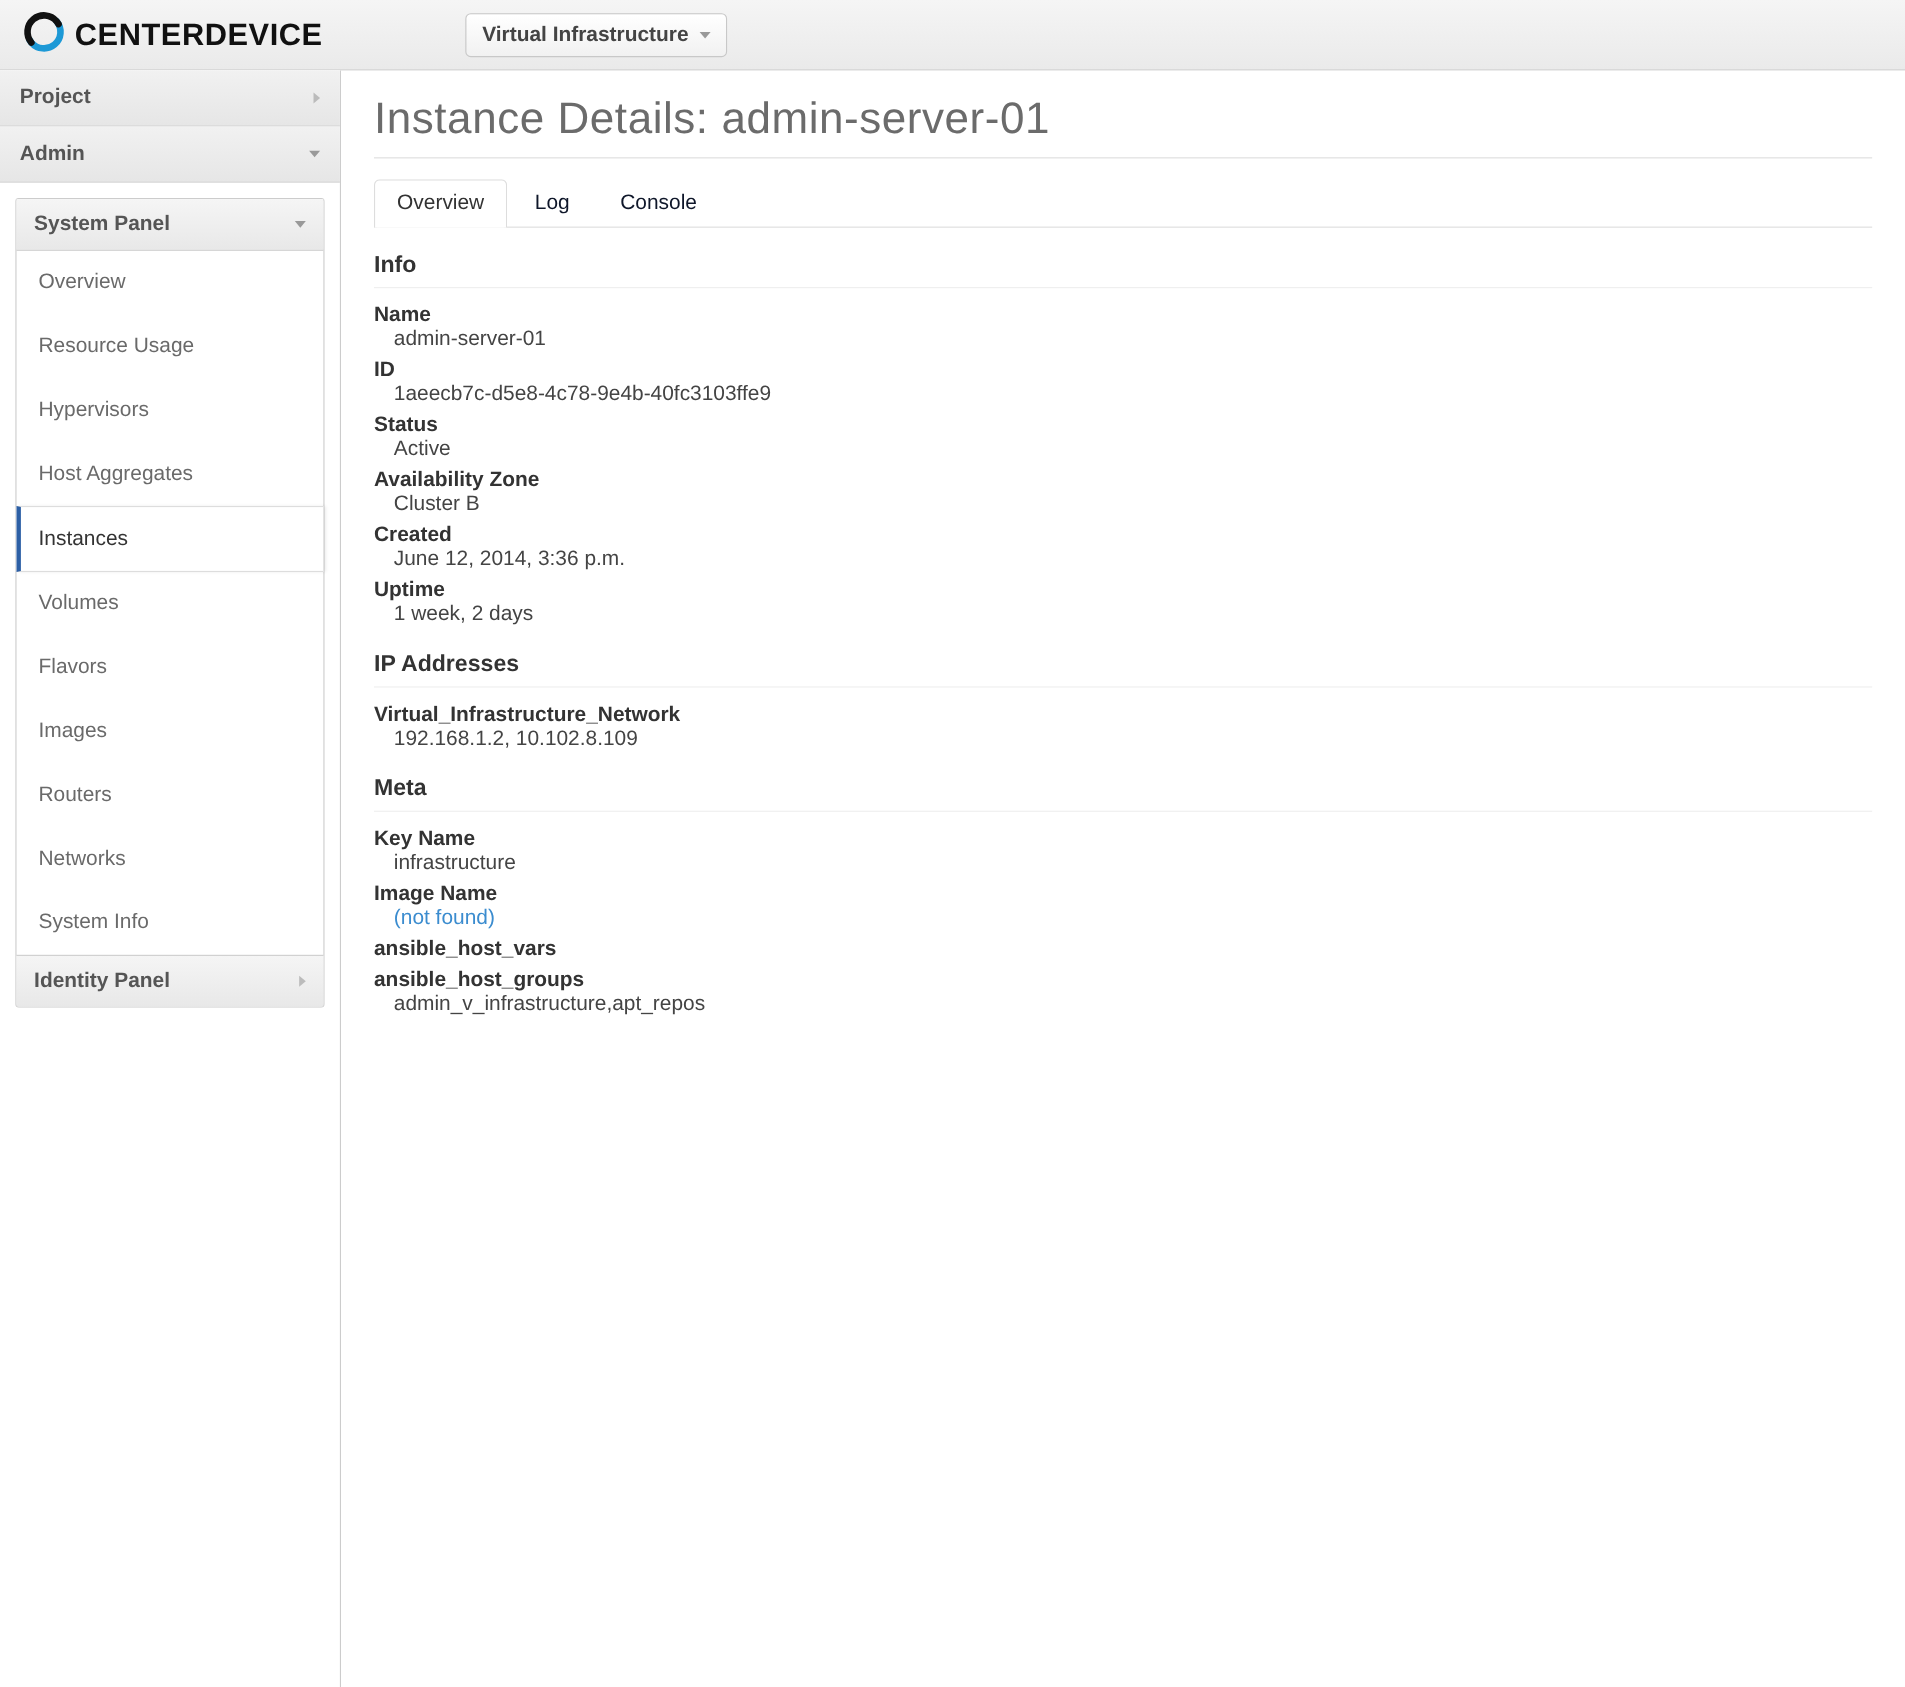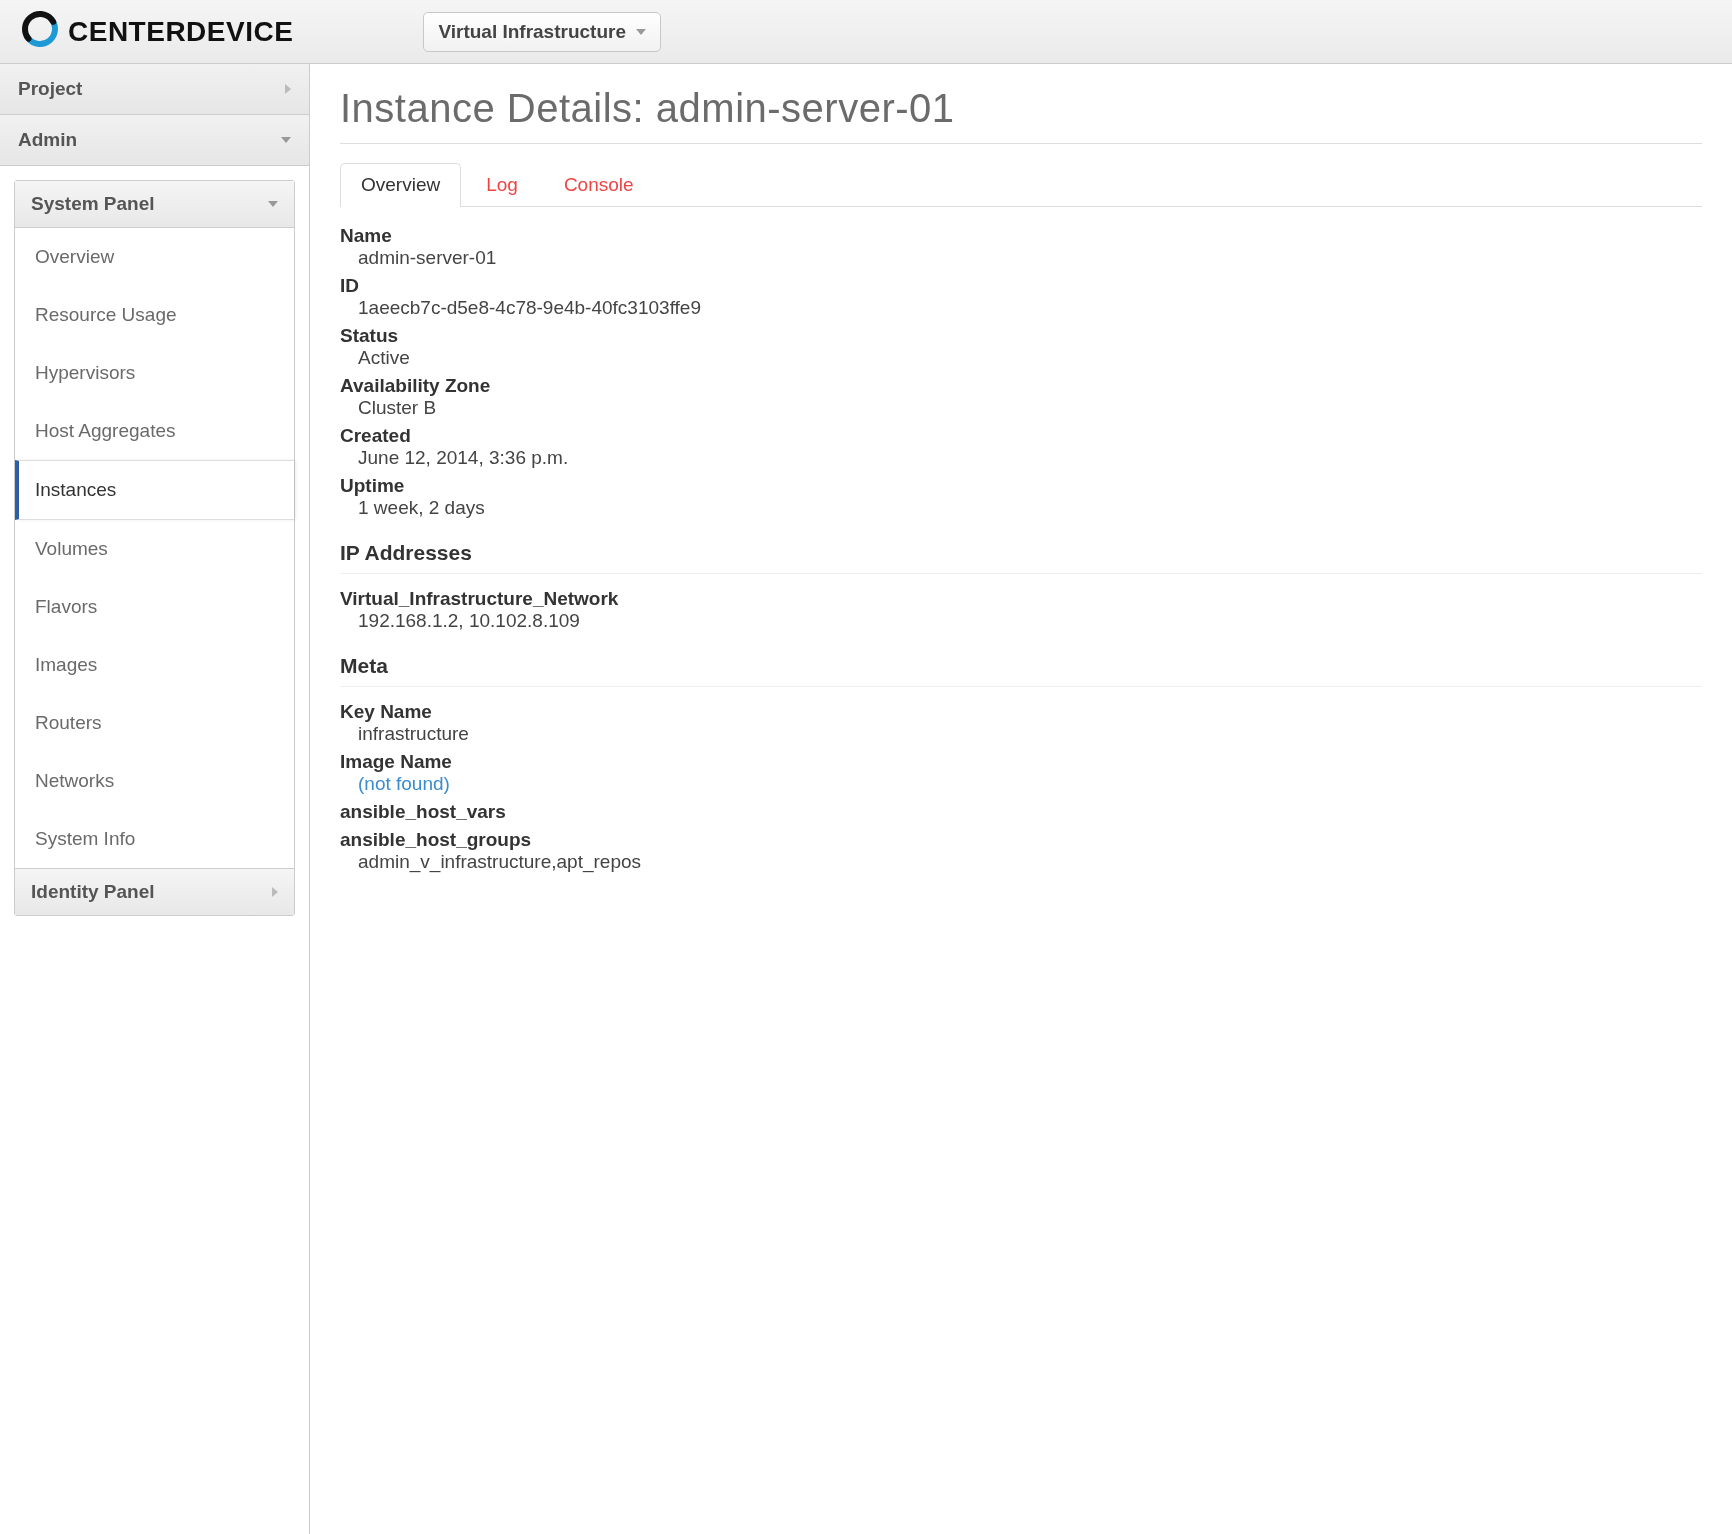--- a/index.html
+++ b/index.html
@@ -135,21 +135,21 @@
     display: flex;
     border-bottom: 1px solid #ddd;
     gap: 4px;
     margin-bottom: 18px;
   }
   .tab {
     padding: 10px 20px 11px;
     border: 1px solid transparent;
     border-bottom: none;
     border-radius: 5px 5px 0 0;
-    color: #ef4444;
+    color: #0f172a;
     cursor: pointer;
     position: relative;
     top: 1px;
   }
   .tab.active {
     background: #fff;
     border-color: #ddd;
     color: #333;
   }
 
@@ -246,20 +246,21 @@
       <span>Instance Details: </span><span>admin-server-01</span>
     </h1>
 
     <div class="tabs">
       <div class="tab active">Overview</div>
       <div class="tab">Log</div>
       <div class="tab">Console</div>
     </div>
 
 
+    <h3 class="group-title">Info</h3>
     <dl class="kv">
       <dt>Name</dt>
       <dd>admin-server-01</dd>
 
       <dt>ID</dt>
       <dd>1aeecb7c-d5e8-4c78-9e4b-40fc3103ffe9</dd>
 
       <dt>Status</dt>
       <dd>Active</dd>
 

